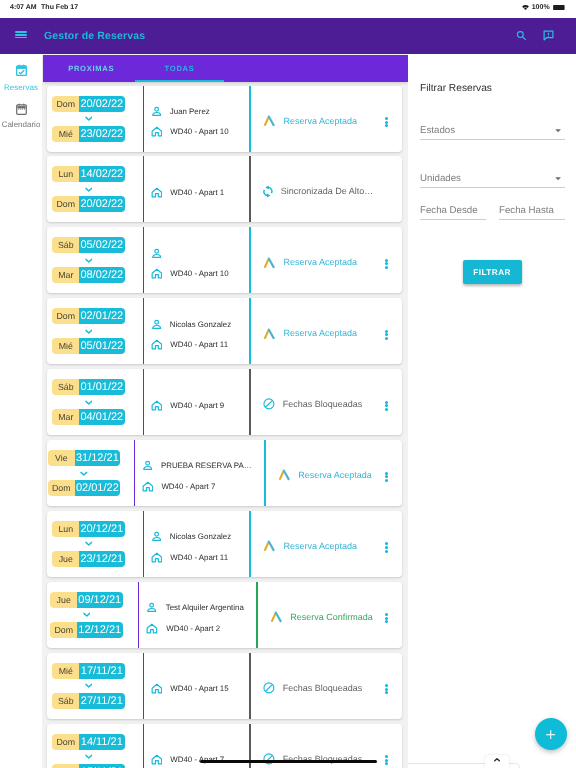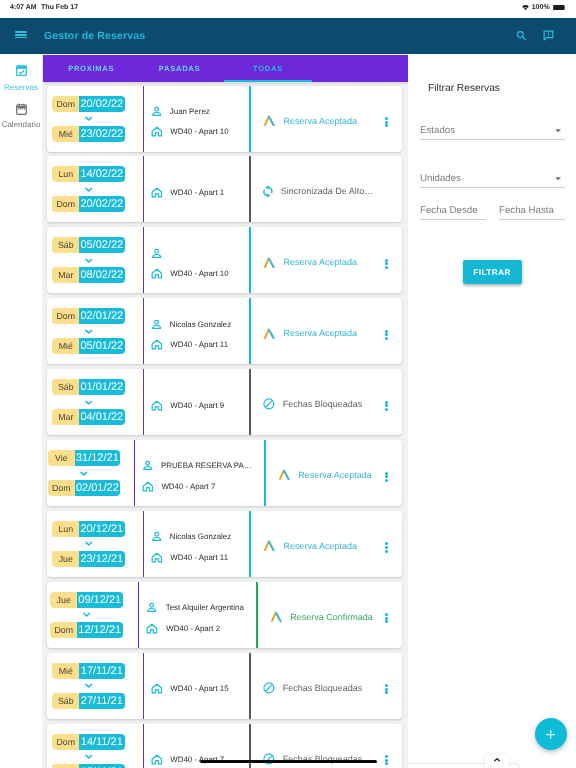--- a/index.html
+++ b/index.html
@@ -9,21 +9,21 @@
 
   
   .statusbar{position:absolute;left:0;top:0;width:576px;height:15px;background:#fff;
     display:flex;align-items:center;}
   .sb-left{display:flex;align-items:center;gap:4.5px;padding-left:10px;}
   .sb-time,.sb-date{font-size:7.0px;font-weight:bold;color:#1c1c1c;letter-spacing:0px;}
   .sb-right{margin-left:auto;display:flex;align-items:center;gap:3.2px;padding-right:10.6px;}
   .sb-batt-txt{font-size:7.0px;font-weight:bold;color:#1c1c1c;}
 
   
-  .appbar{position:absolute;left:0;top:18px;width:576px;height:36px;background:#0c4a6e;
+  .appbar{position:absolute;left:0;top:18px;width:576px;height:36px;background:#4c1d95;
     display:flex;align-items:center;}
   .hamburger{width:12.5px;height:7.4px;margin-left:14.6px;margin-bottom:2.5px;display:flex;flex-direction:column;
     justify-content:space-between;}
   .hamburger i{display:block;height:1.8px;background:#2dc2e2;border-radius:1px;}
   .appbar-title{margin-left:16.8px;font-size:10.5px;font-weight:bold;color:#1eb9d8;letter-spacing:.15px;}
   .appbar-actions{margin-left:auto;display:flex;align-items:center;gap:16.4px;padding-right:22px;}
 
   
   .sidebar{position:absolute;left:0;top:54px;width:42px;height:714px;background:#fff;z-index:3;}
   .side-item{position:absolute;left:0;width:42px;height:36px;display:flex;flex-direction:column;
@@ -64,21 +64,21 @@
 
   .col-right{width:153px;border-left:2.6px solid #19bcd8;display:flex;align-items:center;
     padding-left:12px;position:relative;white-space:nowrap;padding-top:4px;}
   .col-right .stxt{font-size:9px;margin-left:8px;}
   .dots{position:absolute;right:14.0px;top:31.5px;
     display:flex;flex-direction:column;gap:0.55px;}
   .dots i{width:3px;height:3px;border-radius:50%;background:#13b8dc;display:block;}
 
   
   .panel{position:absolute;left:408px;top:54px;width:168px;height:714px;background:#fff;}
-  .panel-title{position:absolute;left:20px;top:29px;font-size:10.2px;color:#2e2e2e;}
+  .panel-title{position:absolute;left:12px;top:29px;font-size:10.2px;color:#2e2e2e;}
   .field{position:absolute;left:12px;width:145px;}
   .field .lbl{font-size:9.7px;color:#7d7d7d;}
   .field .line{position:absolute;left:0;right:0;bottom:-2px;height:1px;background:#cdcdcd;}
   .filtrar{position:absolute;left:54.6px;top:206px;width:59px;height:24px;background:#14b8d4;
     border-radius:2px;color:#fff;font-size:8.2px;font-weight:bold;letter-spacing:.5px;
     display:flex;align-items:center;justify-content:center;box-shadow:0 1.5px 3px rgba(0,0,0,.28);}
 
   
   .fab{position:absolute;left:534.7px;top:718.4px;width:32px;height:32px;border-radius:50%;
     background:#0fbcd8;display:flex;align-items:center;justify-content:center;
@@ -163,23 +163,20 @@
       <span class="side-lbl">Calendario</span>
     </div>
   </div>
 
 <div class="content">
   <div class="tabbar">
       <div class="tabbar-inner" id="tabbar">
         <div class="tab">
           <span>PROXIMAS</span>
         </div>
-        <div class="tab">
-          <span>PASADAS</span>
-        </div>
         <div class="tab active">
           <span>TODAS</span>
         </div>
       </div>
     </div>
   <div class="cards" id="cards">
       <div class="card">
         <div class="col-dates">
           <div class="chip">
       <span class="d">Dom</span>

